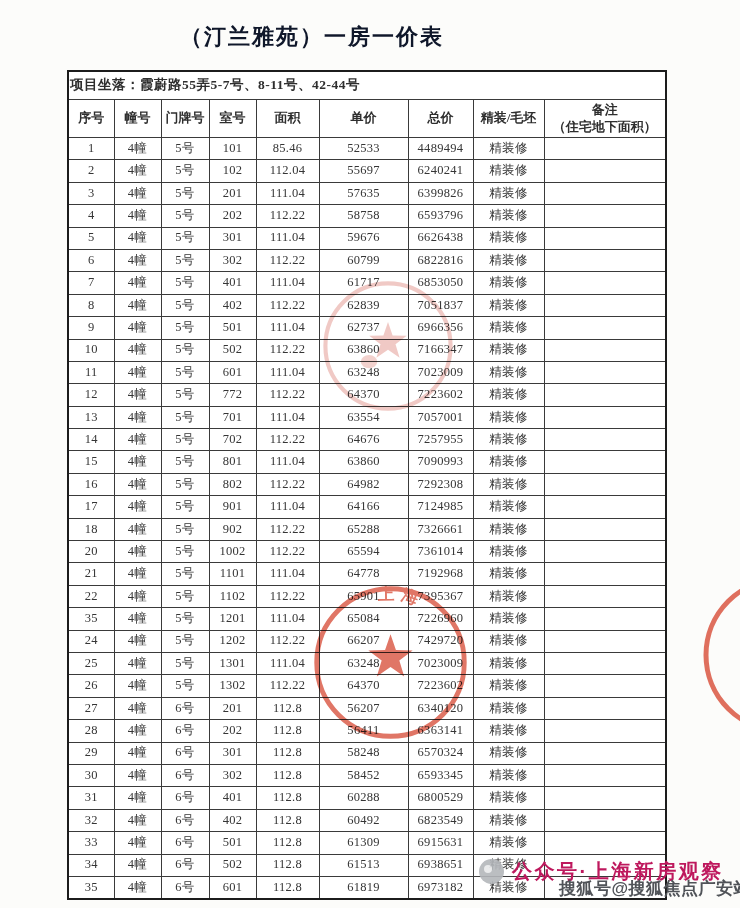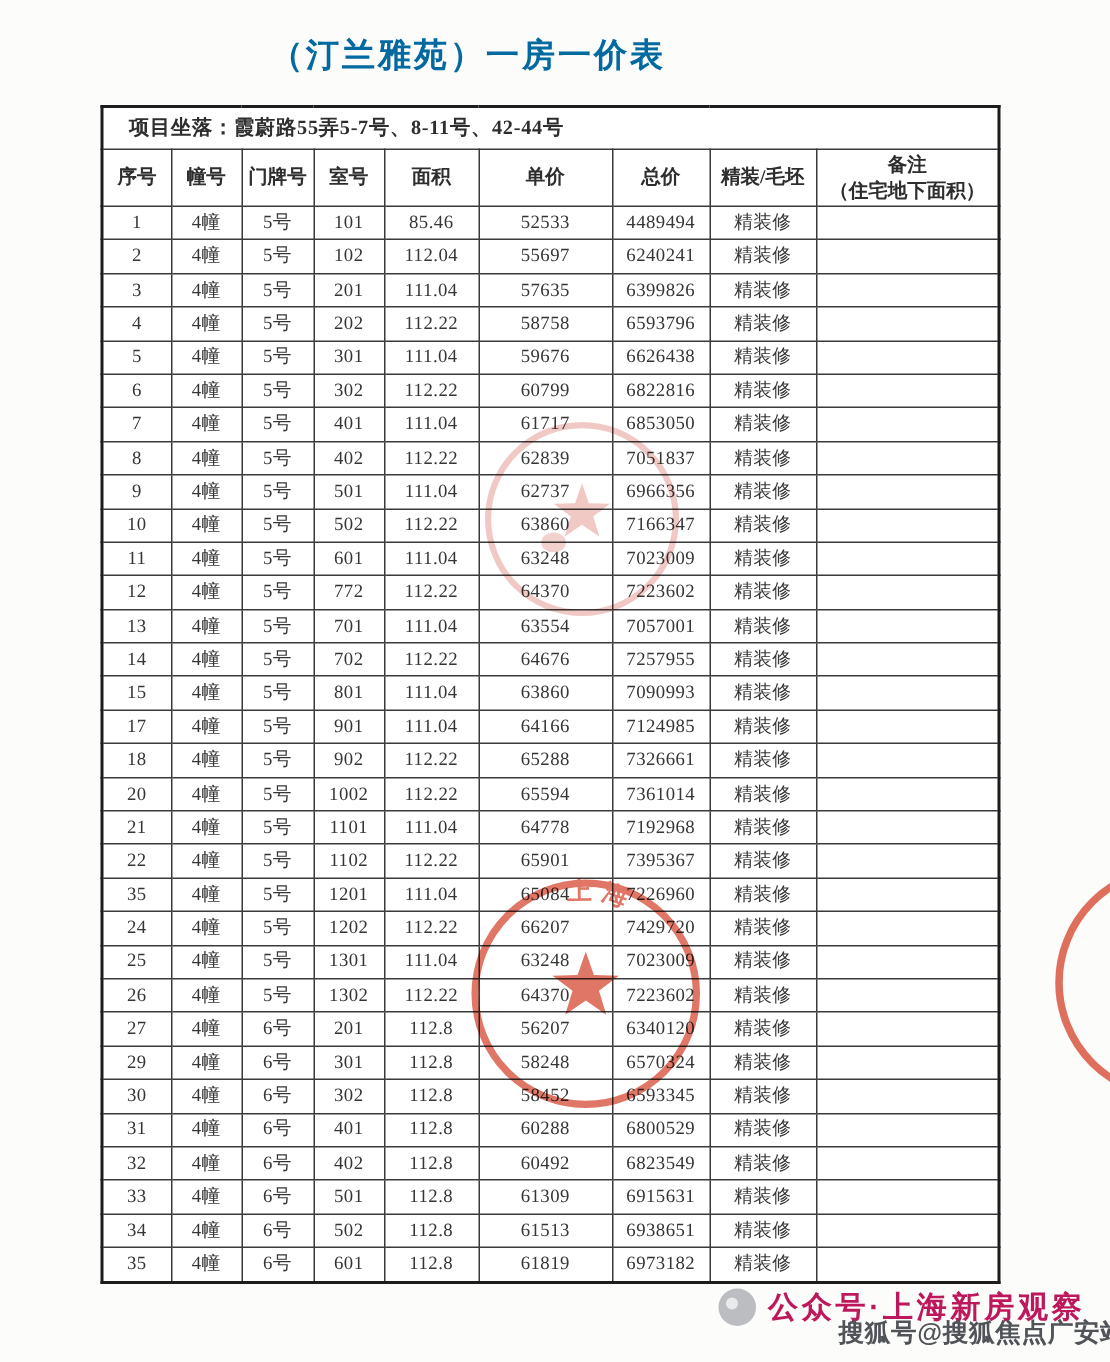--- a/index.html
+++ b/index.html
@@ -5,37 +5,37 @@
   html,body{margin:0;padding:0;}
   body{
     width:740px;height:908px;position:relative;overflow:hidden;
     background:#fcfcfa;
     font-family:"Liberation Serif","DejaVu Serif",serif;
     color:#2e2e2e;
   }
   .page-title{
     position:absolute;top:22px;left:0;width:624px;
     text-align:center;font-size:22px;font-weight:bold;letter-spacing:2px;
-    color:#0369a1;
+    color:#0f172a;
   }
   table.price-table{
     position:absolute;left:67px;top:70px;width:598px;
     border-collapse:collapse;table-layout:fixed;
     border:2px solid #1c1c1c;
     background:#fff;
   }
   table.price-table td,table.price-table th{
     border:1px solid #3a3a3a;
     text-align:center;vertical-align:middle;
     padding:0;line-height:1.25;
     overflow:hidden;white-space:nowrap;
   }
   tr.loc-row td{
     text-align:left;font-weight:bold;font-size:13.5px;
-    height:27px;padding-left:17px;letter-spacing:0.5px;
+    height:27px;padding-left:1px;letter-spacing:0.5px;
   }
   tr.header-row th{
     font-size:13px;font-weight:bold;height:37px;
     white-space:pre-line;line-height:1.3;
   }
   tbody td{
     font-size:12.5px;height:21.4px;color:#353535;letter-spacing:0.3px;
   }
   
   .stamp{position:absolute;mix-blend-mode:multiply;pointer-events:none;}
@@ -259,20 +259,31 @@
         <td>4幢</td>
         <td>5号</td>
         <td>801</td>
         <td>111.04</td>
         <td>63860</td>
         <td>7090993</td>
         <td>精装修</td>
         <td></td>
       </tr>
       <tr>
+        <td>16</td>
+        <td>4幢</td>
+        <td>5号</td>
+        <td>802</td>
+        <td>112.22</td>
+        <td>64982</td>
+        <td>7292308</td>
+        <td>精装修</td>
+        <td></td>
+      </tr>
+      <tr>
         <td>17</td>
         <td>4幢</td>
         <td>5号</td>
         <td>901</td>
         <td>111.04</td>
         <td>64166</td>
         <td>7124985</td>
         <td>精装修</td>
         <td></td>
       </tr>
@@ -365,20 +376,31 @@
         <td></td>
       </tr>
       <tr>
         <td>27</td>
         <td>4幢</td>
         <td>6号</td>
         <td>201</td>
         <td>112.8</td>
         <td>56207</td>
         <td>6340120</td>
+        <td>精装修</td>
+        <td></td>
+      </tr>
+      <tr>
+        <td>28</td>
+        <td>4幢</td>
+        <td>6号</td>
+        <td>202</td>
+        <td>112.8</td>
+        <td>56411</td>
+        <td>6363141</td>
         <td>精装修</td>
         <td></td>
       </tr>
       <tr>
         <td>29</td>
         <td>4幢</td>
         <td>6号</td>
         <td>301</td>
         <td>112.8</td>
         <td>58248</td>

